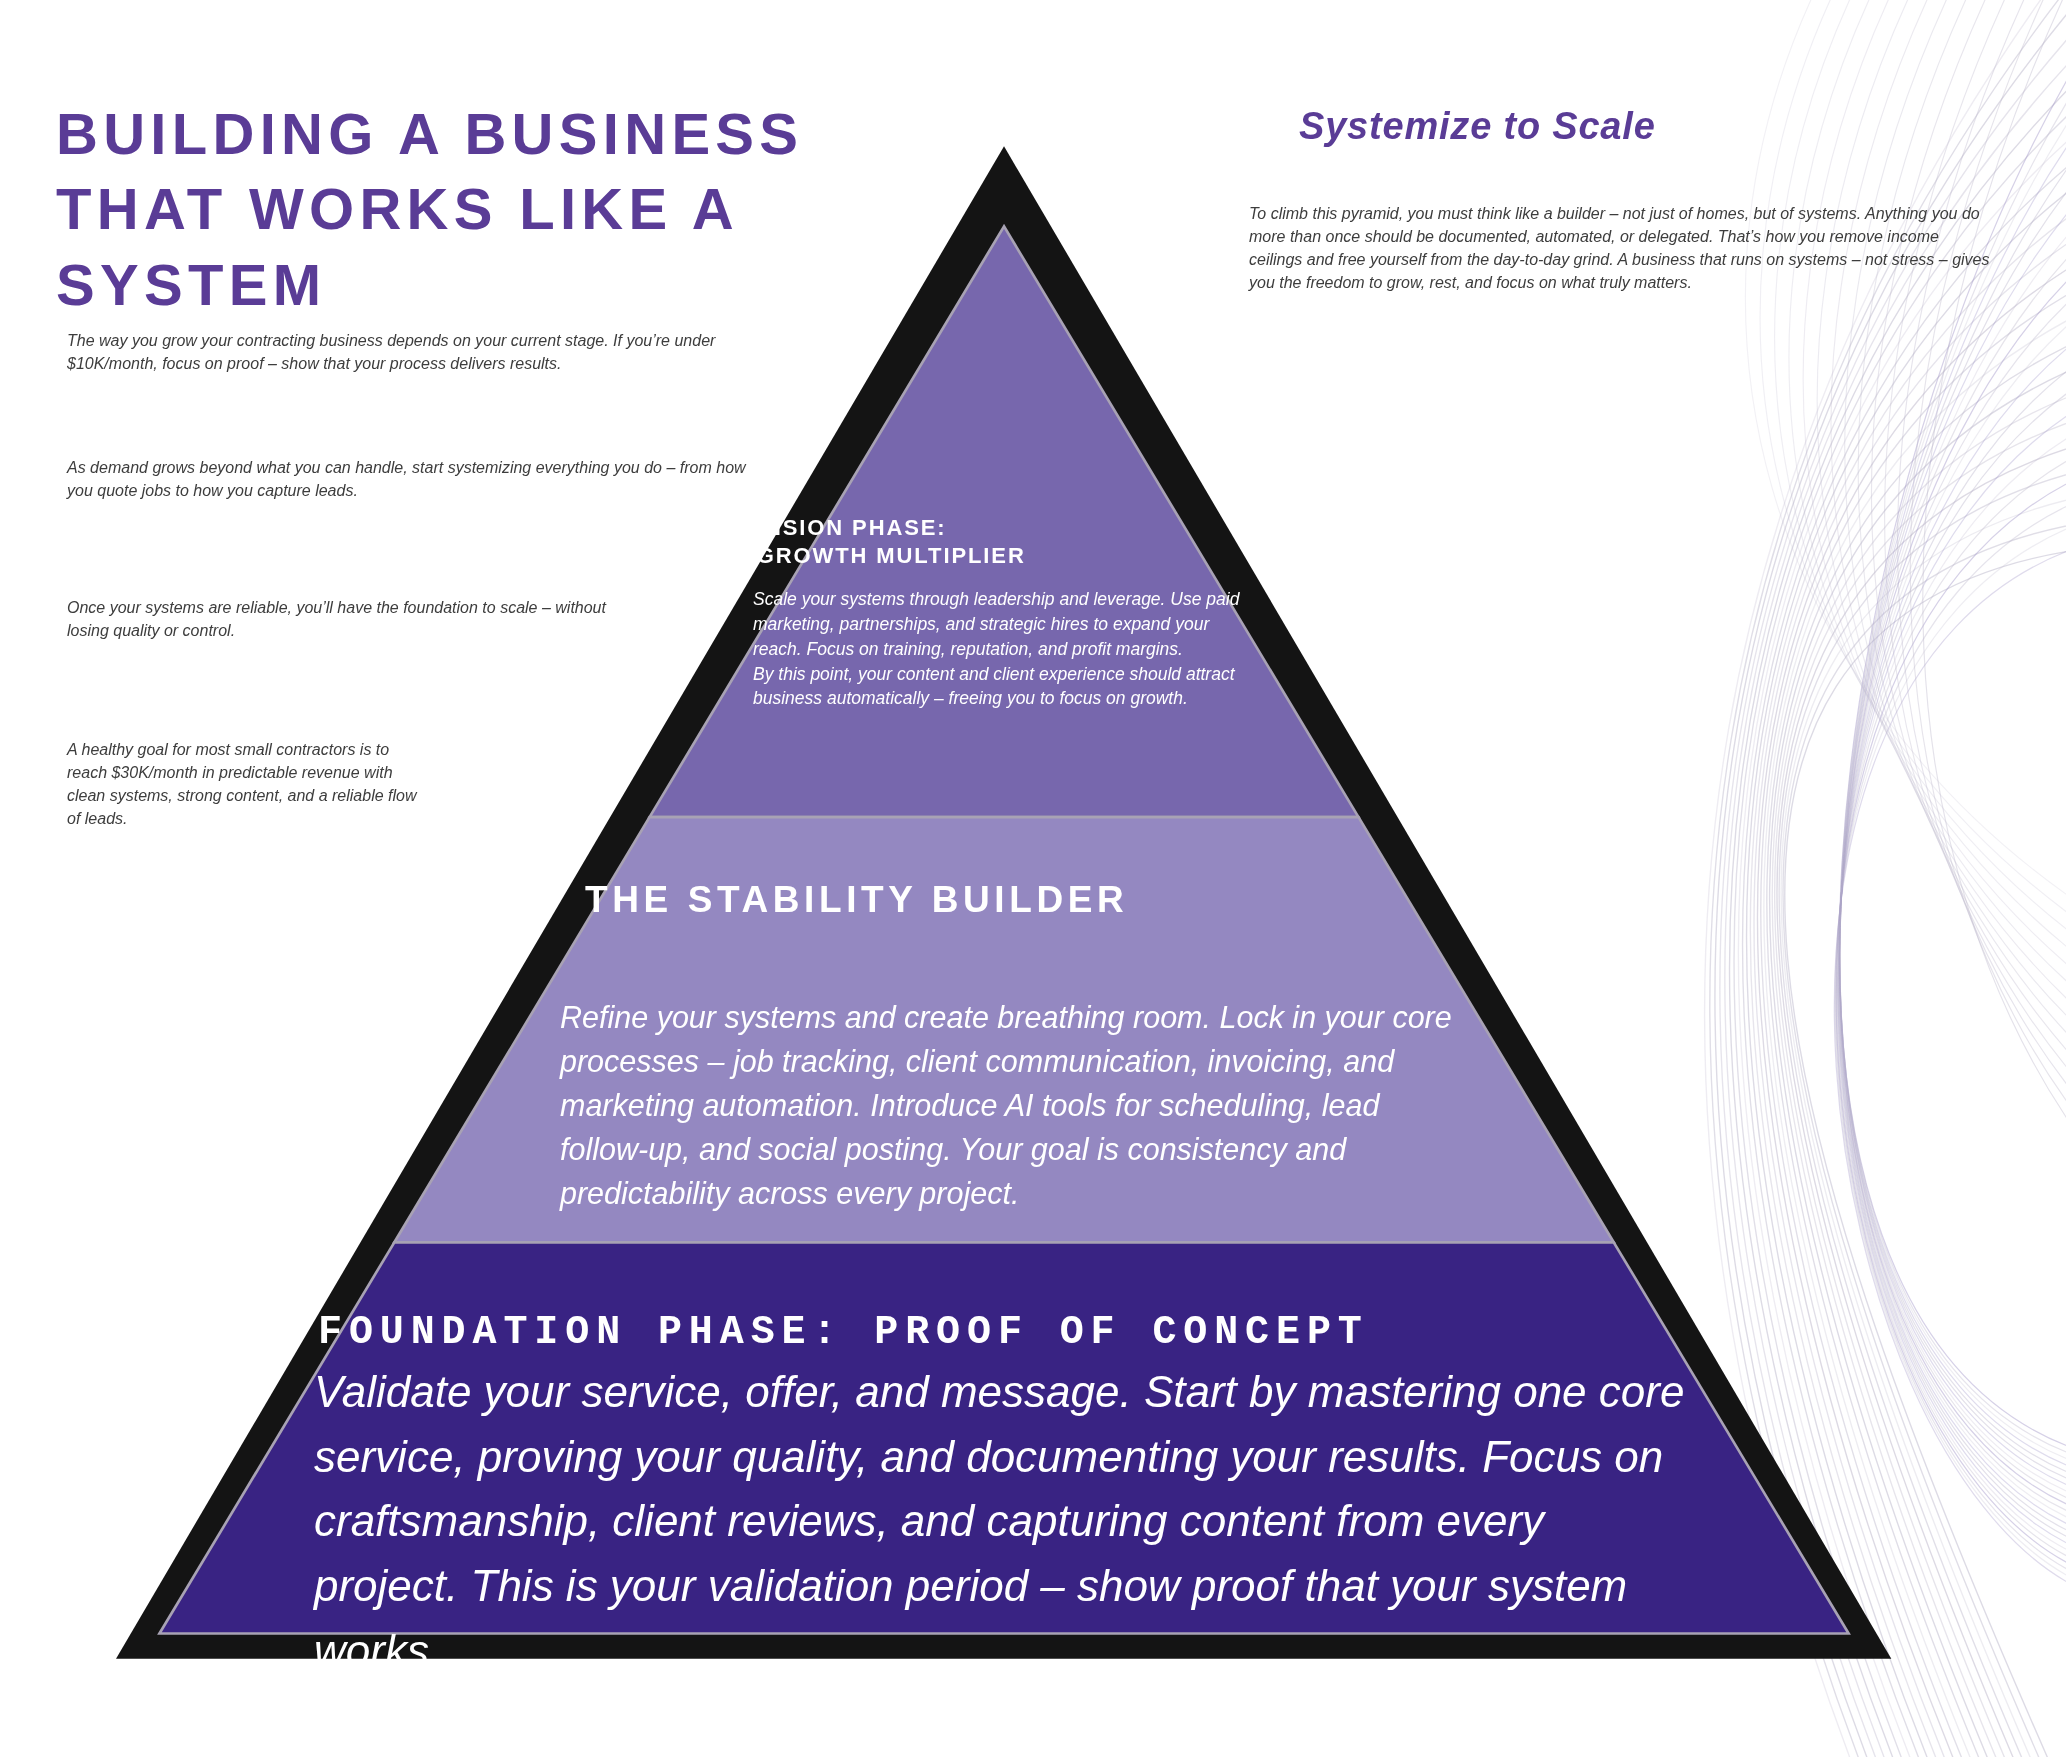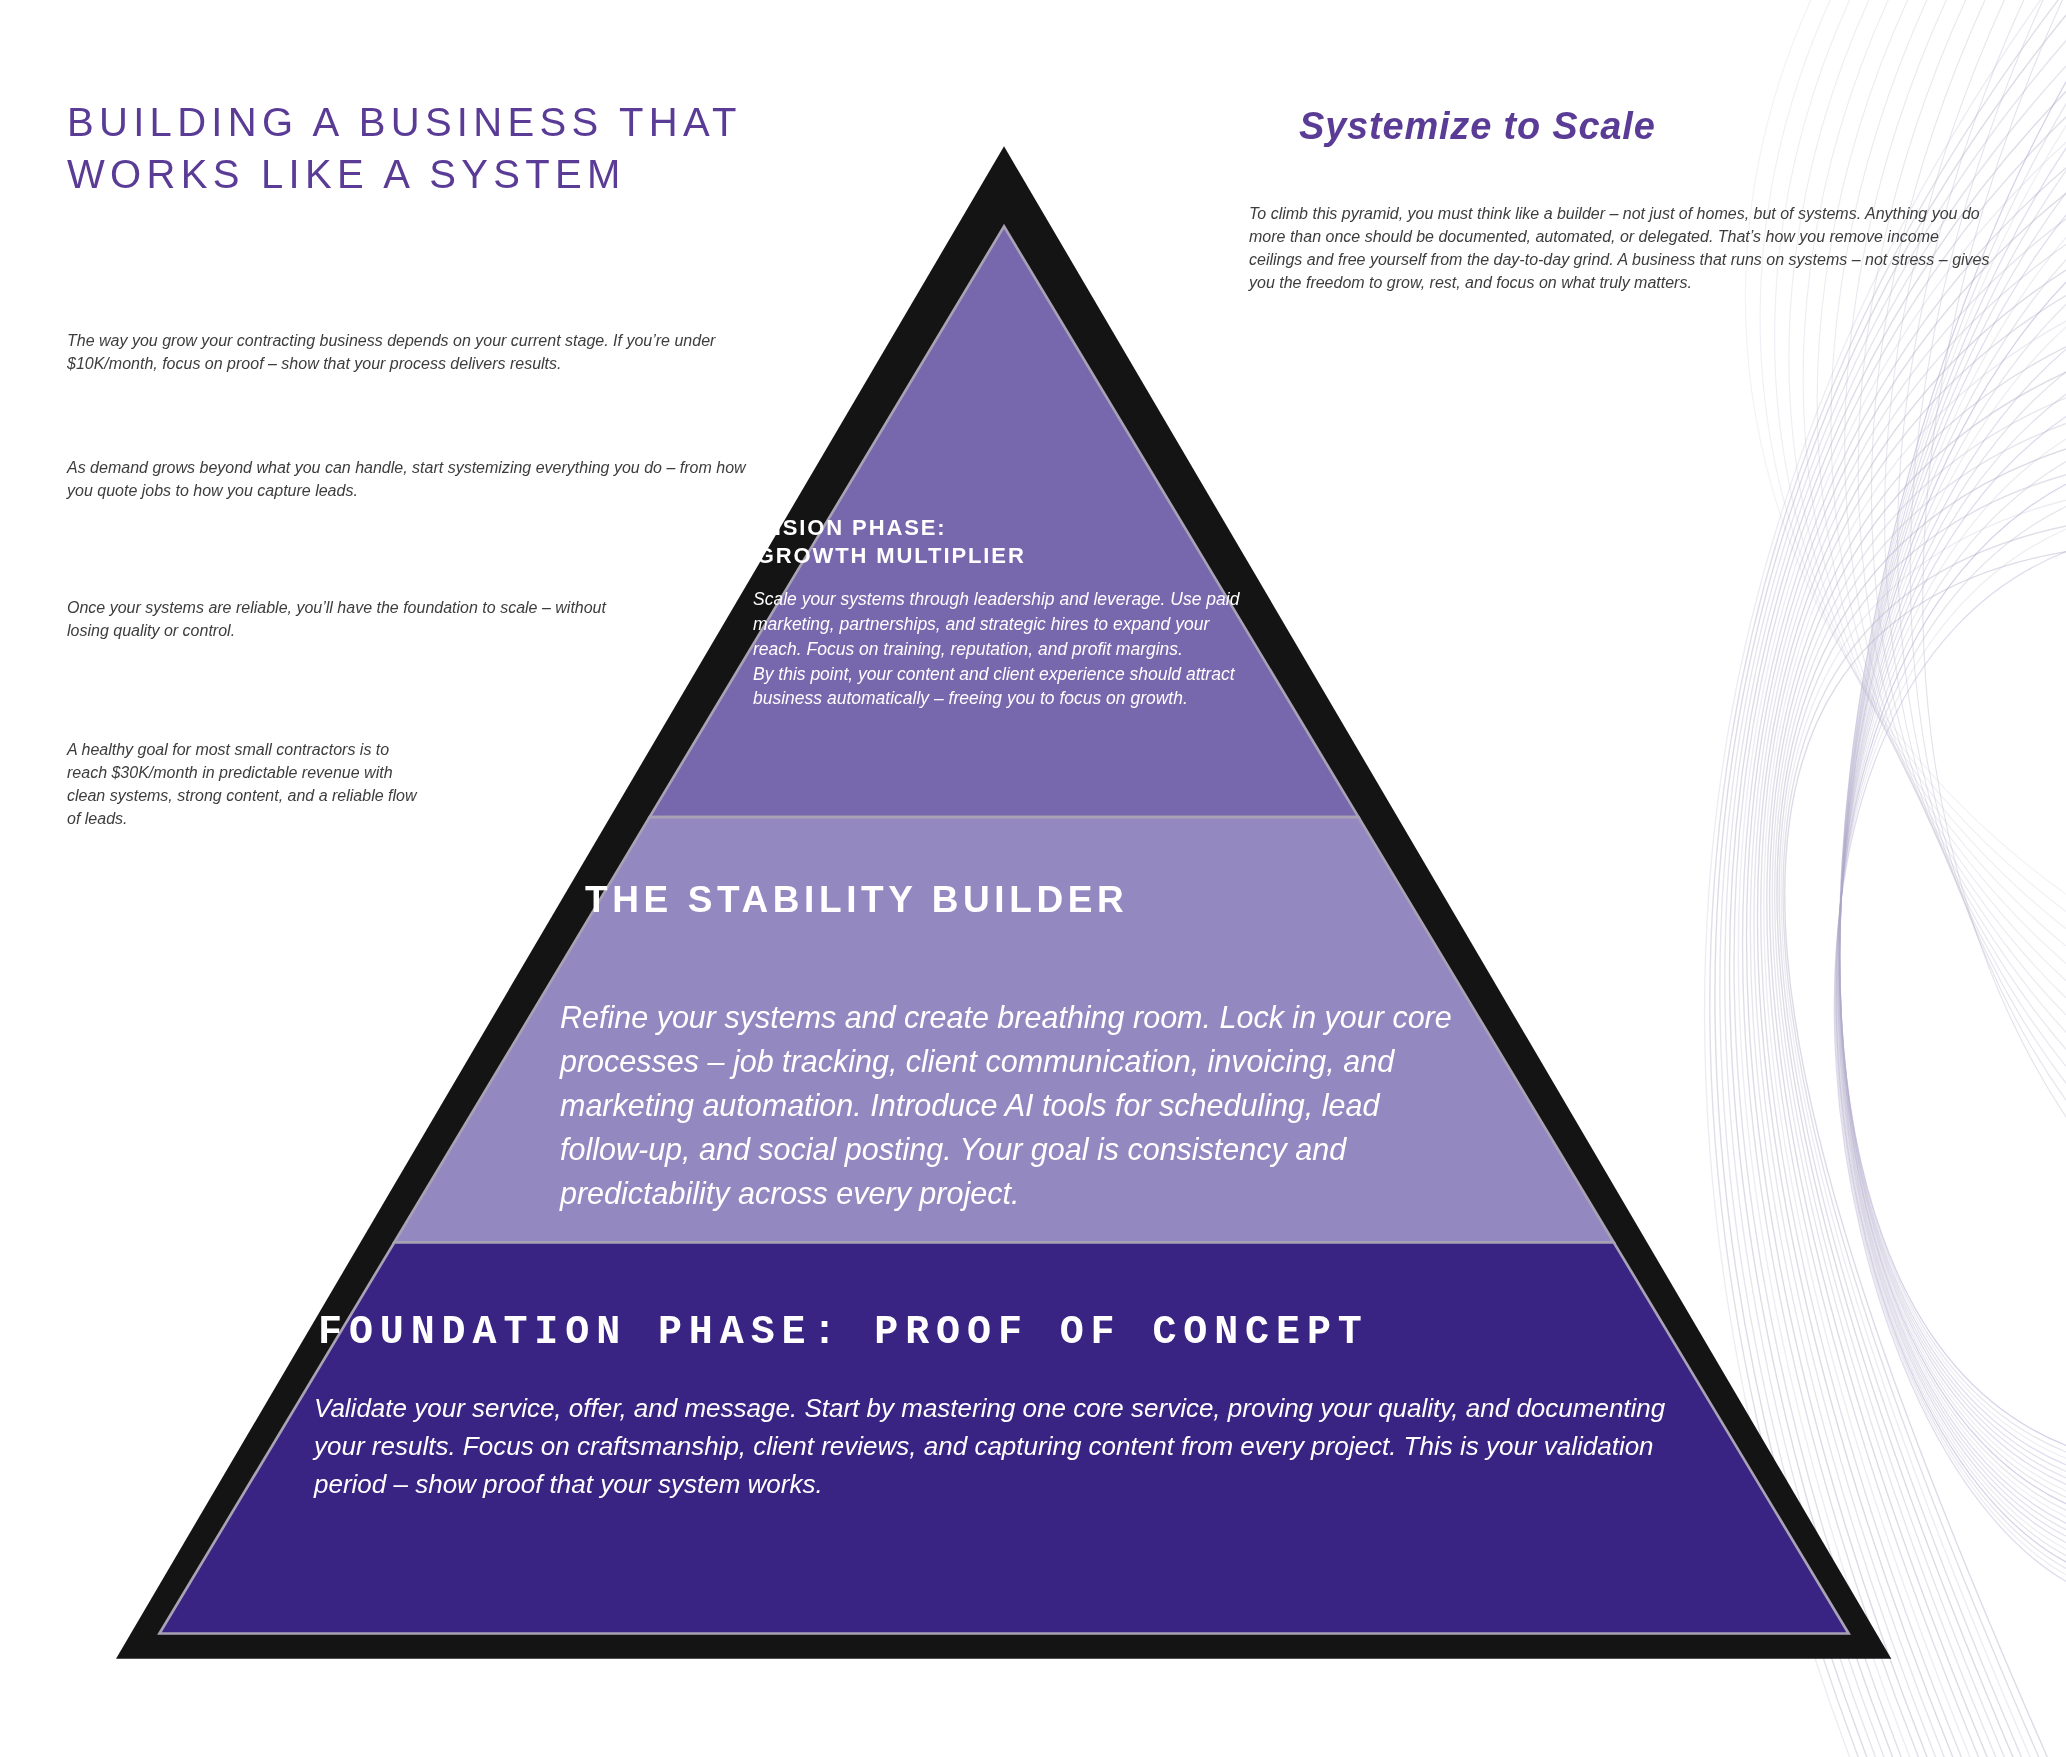--- a/index.html
+++ b/index.html
@@ -19,24 +19,24 @@
     top: 0; left: 0;
     width: 2066px; height: 1757px;
     display: block;
   }
 
   polygon.tier { stroke: var(--tier-outline); stroke-width: 3.5; }
 
   
   .left-title {
     position: absolute;
-    left: 67px; top: 96px;
+    left: 56px; top: 96px;
     width: 770px;
-    font-weight: normal;
-    font-size: 40px;
+    font-weight: bold;
+    font-size: 58px;
     line-height: 1.3;
     letter-spacing: 5.3px;
     color: var(--accent-purple);
   }
   .para {
     position: absolute;
     font-style: italic;
     font-size: 16px;
     line-height: 1.43;
     color: var(--body-text);
@@ -73,21 +73,21 @@
     font-style: italic;
   }
 
   #expansion-heading { left: 699px;  top: 514px;  width: 610px;  font-size: 22px; letter-spacing: 1.9px; }
   #expansion-body    { left: 753px;  top: 587px;  width: 503px;  font-size: 17.5px; line-height: 1.42; }
 
   #systemization-heading { left: 585px; top: 877px; width: 839px; font-size: 37px; letter-spacing: 4.6px; line-height: 1.22; }
   #systemization-body    { left: 560px; top: 996px; width: 907px; font-size: 30.5px; line-height: 1.44; }
 
   #foundation-heading { left: 318px; top: 1307px; width: 1372px; font-size: 40px; letter-spacing: 6.9px; font-family: Liberation Mono, monospace; }
-  #foundation-body    { left: 314px; top: 1389px; width: 1380px; font-size: 26px; line-height: 1.47; }
+  #foundation-body    { left: 314px; top: 1360px; width: 1380px; font-size: 44px; line-height: 1.47; }
 </style>
 </head>
 <body>
 
 <div class="canvas">
 
   <svg class="layer" id="deco" viewBox="0 0 2710 2305">
       <path d="M 2720 -60 C 2290 520 2040 1280 2430 2315" fill="none" stroke="#bcb7cb" stroke-opacity="0.26" stroke-width="1.8"></path>
       <path d="M 2720 -26 C 2282.1739130434785 533.0434782608696 2053.0434782608695 1290.4347826086957 2441.304347826087 2315" fill="none" stroke="#bcb7cb" stroke-opacity="0.46" stroke-width="1.8"></path>
       <path d="M 2720 8 C 2274.3478260869565 546.0869565217391 2066.086956521739 1300.8695652173913 2452.608695652174 2315" fill="none" stroke="#bcb7cb" stroke-opacity="0.50" stroke-width="1.8"></path>

